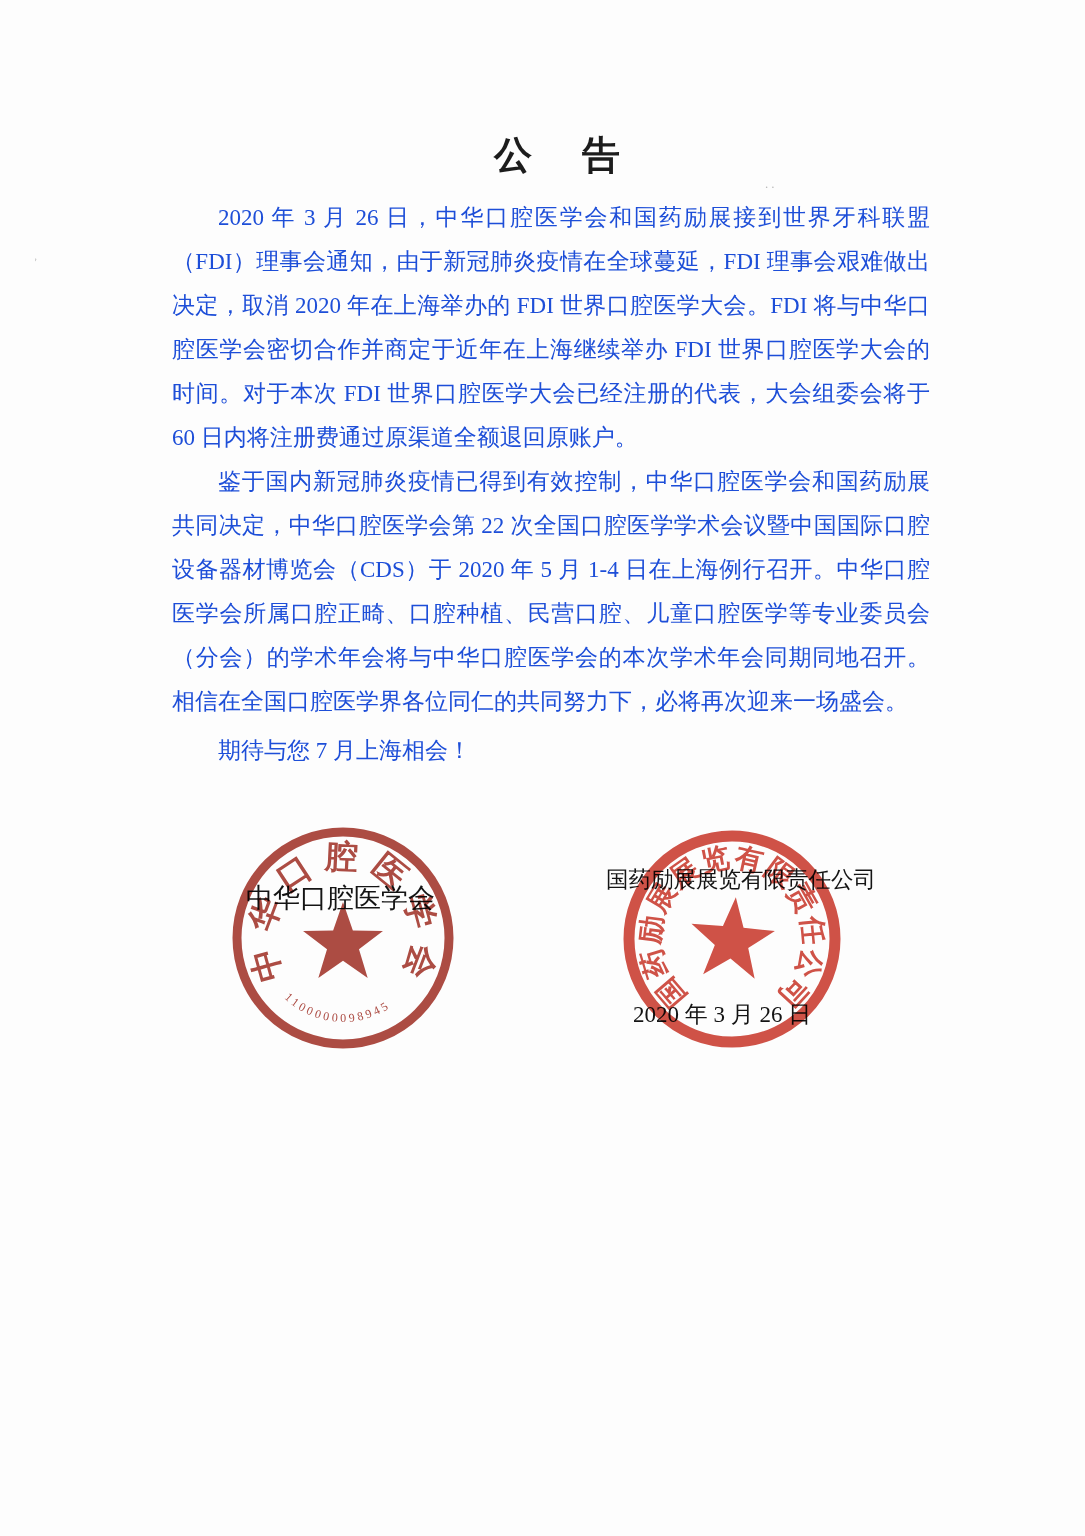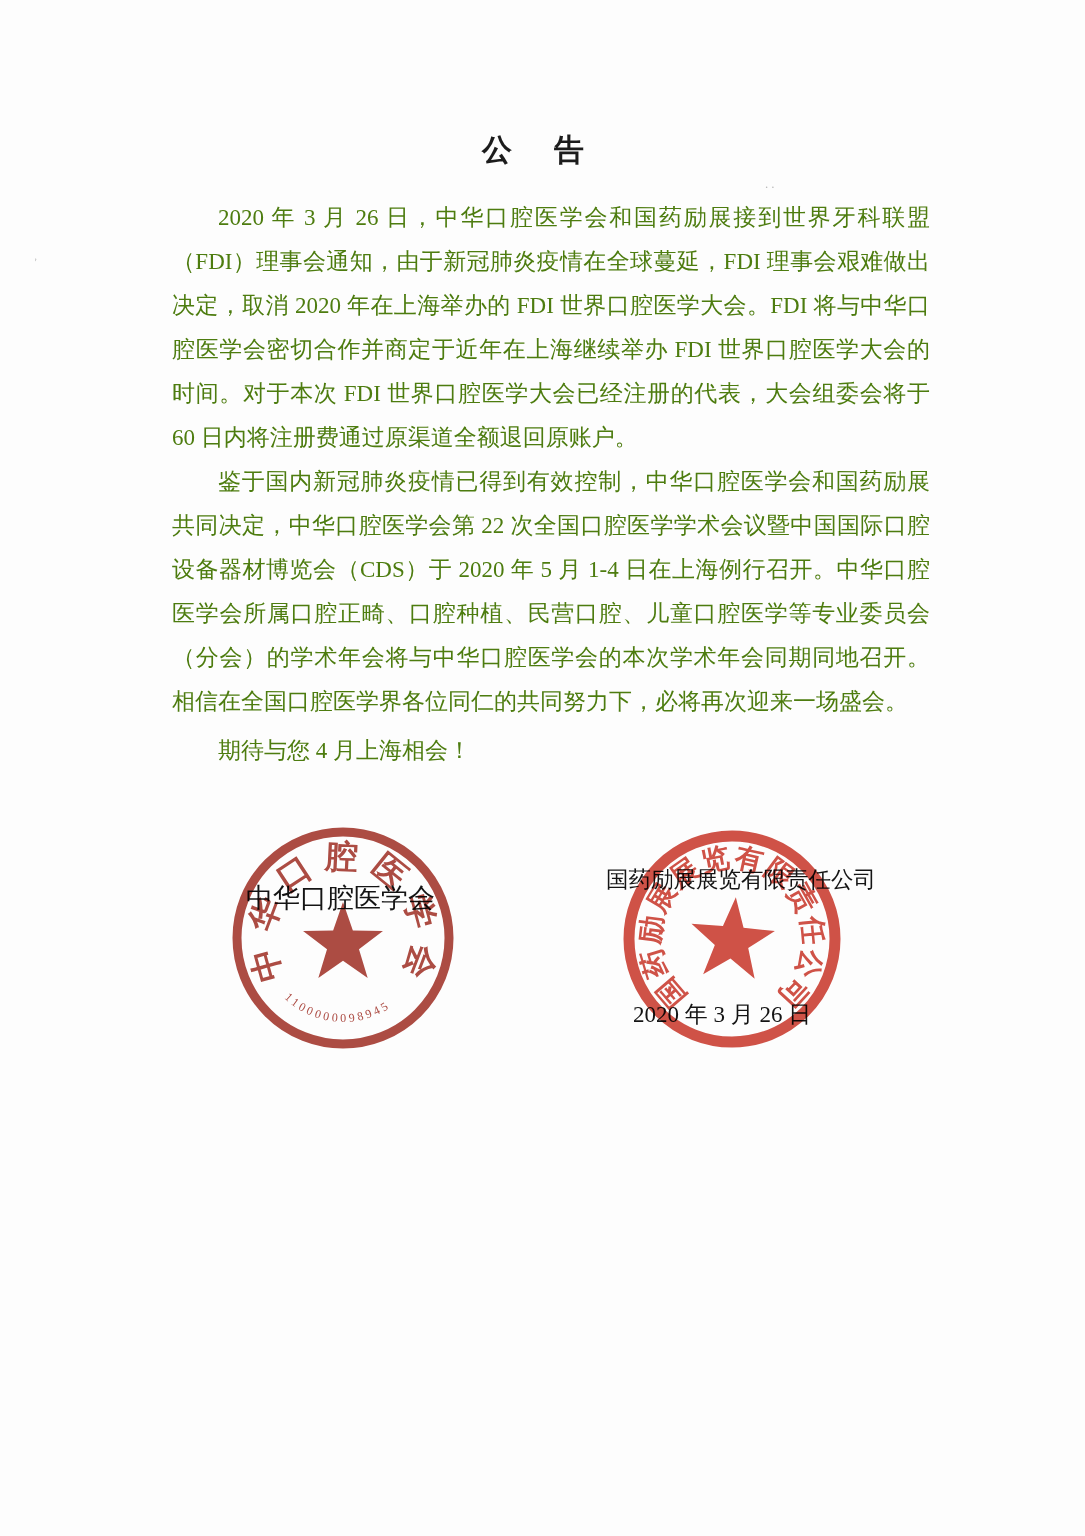--- a/index.html
+++ b/index.html
@@ -8,34 +8,34 @@
     background: #fdfdfd;
     font-family: "Liberation Serif", "DejaVu Serif", serif;
     overflow: hidden;
   }
   .page {
     position: relative;
     width: 1085px; height: 1536px;
   }
   .title {
     position: absolute;
-    left: 156px; top: 130px; width: 760px;
+    left: 180px; top: 130px; width: 760px;
     margin: 0;
     text-align: center;
-    font-size: 30px;
+    font-size: 38px;
     font-weight: 600;
     letter-spacing: 6px;
     color: #1c1c1c;
   }
   .body-text {
     position: absolute;
     left: 172px; top: 196px; width: 758px;
     font-size: 23px;
     line-height: 44px;
-    color: #4d7c0f;
+    color: #1d4ed8;
     text-align: justify;
   }
   .para { margin: 0; text-indent: 2em; text-align-last: left; }
   .para-last { margin-top: 5px; }
 
   .sig-name, .sig-date {
     position: absolute;
     color: #141414;
     white-space: nowrap;
     z-index: 1;
@@ -70,21 +70,21 @@
 </head>
 <body>
 
 <div class="page">
 
   <h1 class="title">公　告</h1>
 
   <div class="body-text">
     <p class="para">2020 年 3 月 26 日，中华口腔医学会和国药励展接到世界牙科联盟（FDI）理事会通知，由于新冠肺炎疫情在全球蔓延，FDI 理事会艰难做出决定，取消 2020 年在上海举办的 FDI 世界口腔医学大会。FDI 将与中华口腔医学会密切合作并商定于近年在上海继续举办 FDI 世界口腔医学大会的时间。对于本次 FDI 世界口腔医学大会已经注册的代表，大会组委会将于 60 日内将注册费通过原渠道全额退回原账户。</p>
     <p class="para">鉴于国内新冠肺炎疫情已得到有效控制，中华口腔医学会和国药励展共同决定，中华口腔医学会第 22 次全国口腔医学学术会议暨中国国际口腔设备器材博览会（CDS）于 2020 年 5 月 1-4 日在上海例行召开。中华口腔医学会所属口腔正畸、口腔种植、民营口腔、儿童口腔医学等专业委员会（分会）的学术年会将与中华口腔医学会的本次学术年会同期同地召开。相信在全国口腔医学界各位同仁的共同努力下，必将再次迎来一场盛会。</p>
-    <p class="para para-last">期待与您 4 月上海相会！</p>
+    <p class="para para-last">期待与您 7 月上海相会！</p>
   </div>
 
   <div class="sig-name sig-left-name">中华口腔医学会</div>
   <div class="sig-name sig-right-name">国药励展展览有限责任公司</div>
   <div class="sig-date">2020 年 3 月 26 日</div>
 
   <svg class="seal seal-left" viewBox="0 0 232 232">
     <defs>
       <path id="seal-left-arc" d="M 62.38 161 A 70 70 0 1 1 169.62 161" fill="none"></path>
       <path id="seal-left-ser" d="M 39.87 151.5 A 84 84 0 0 0 192.13 151.5" fill="none"></path>

